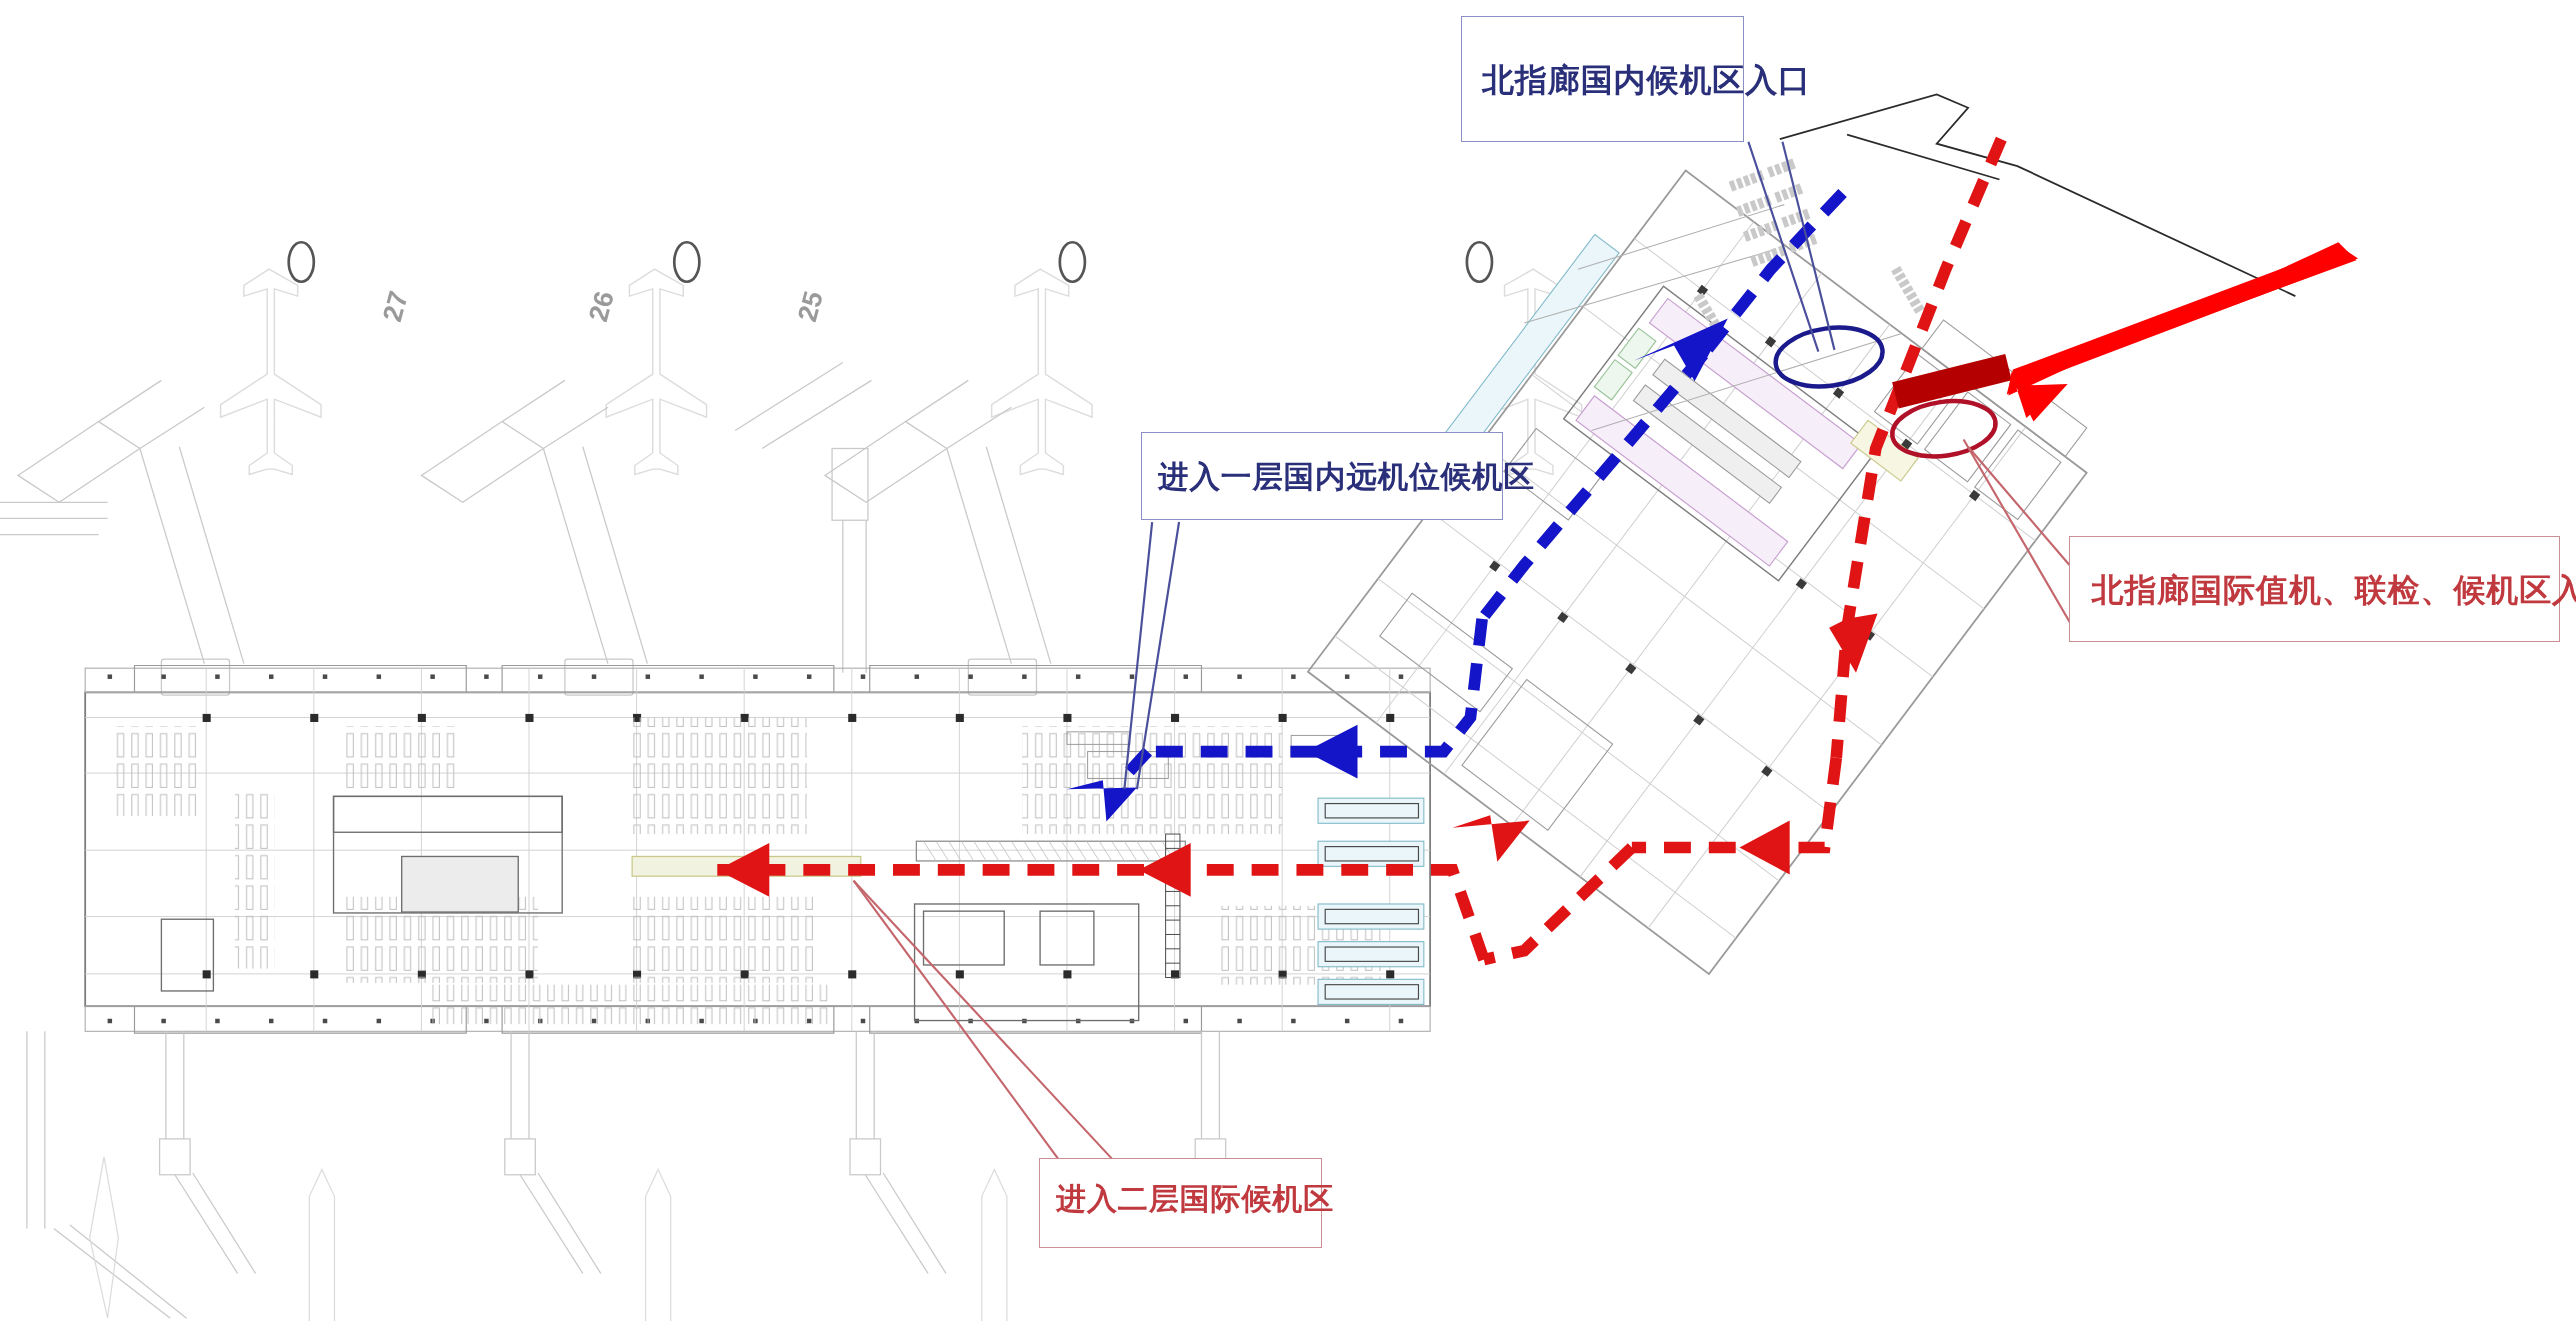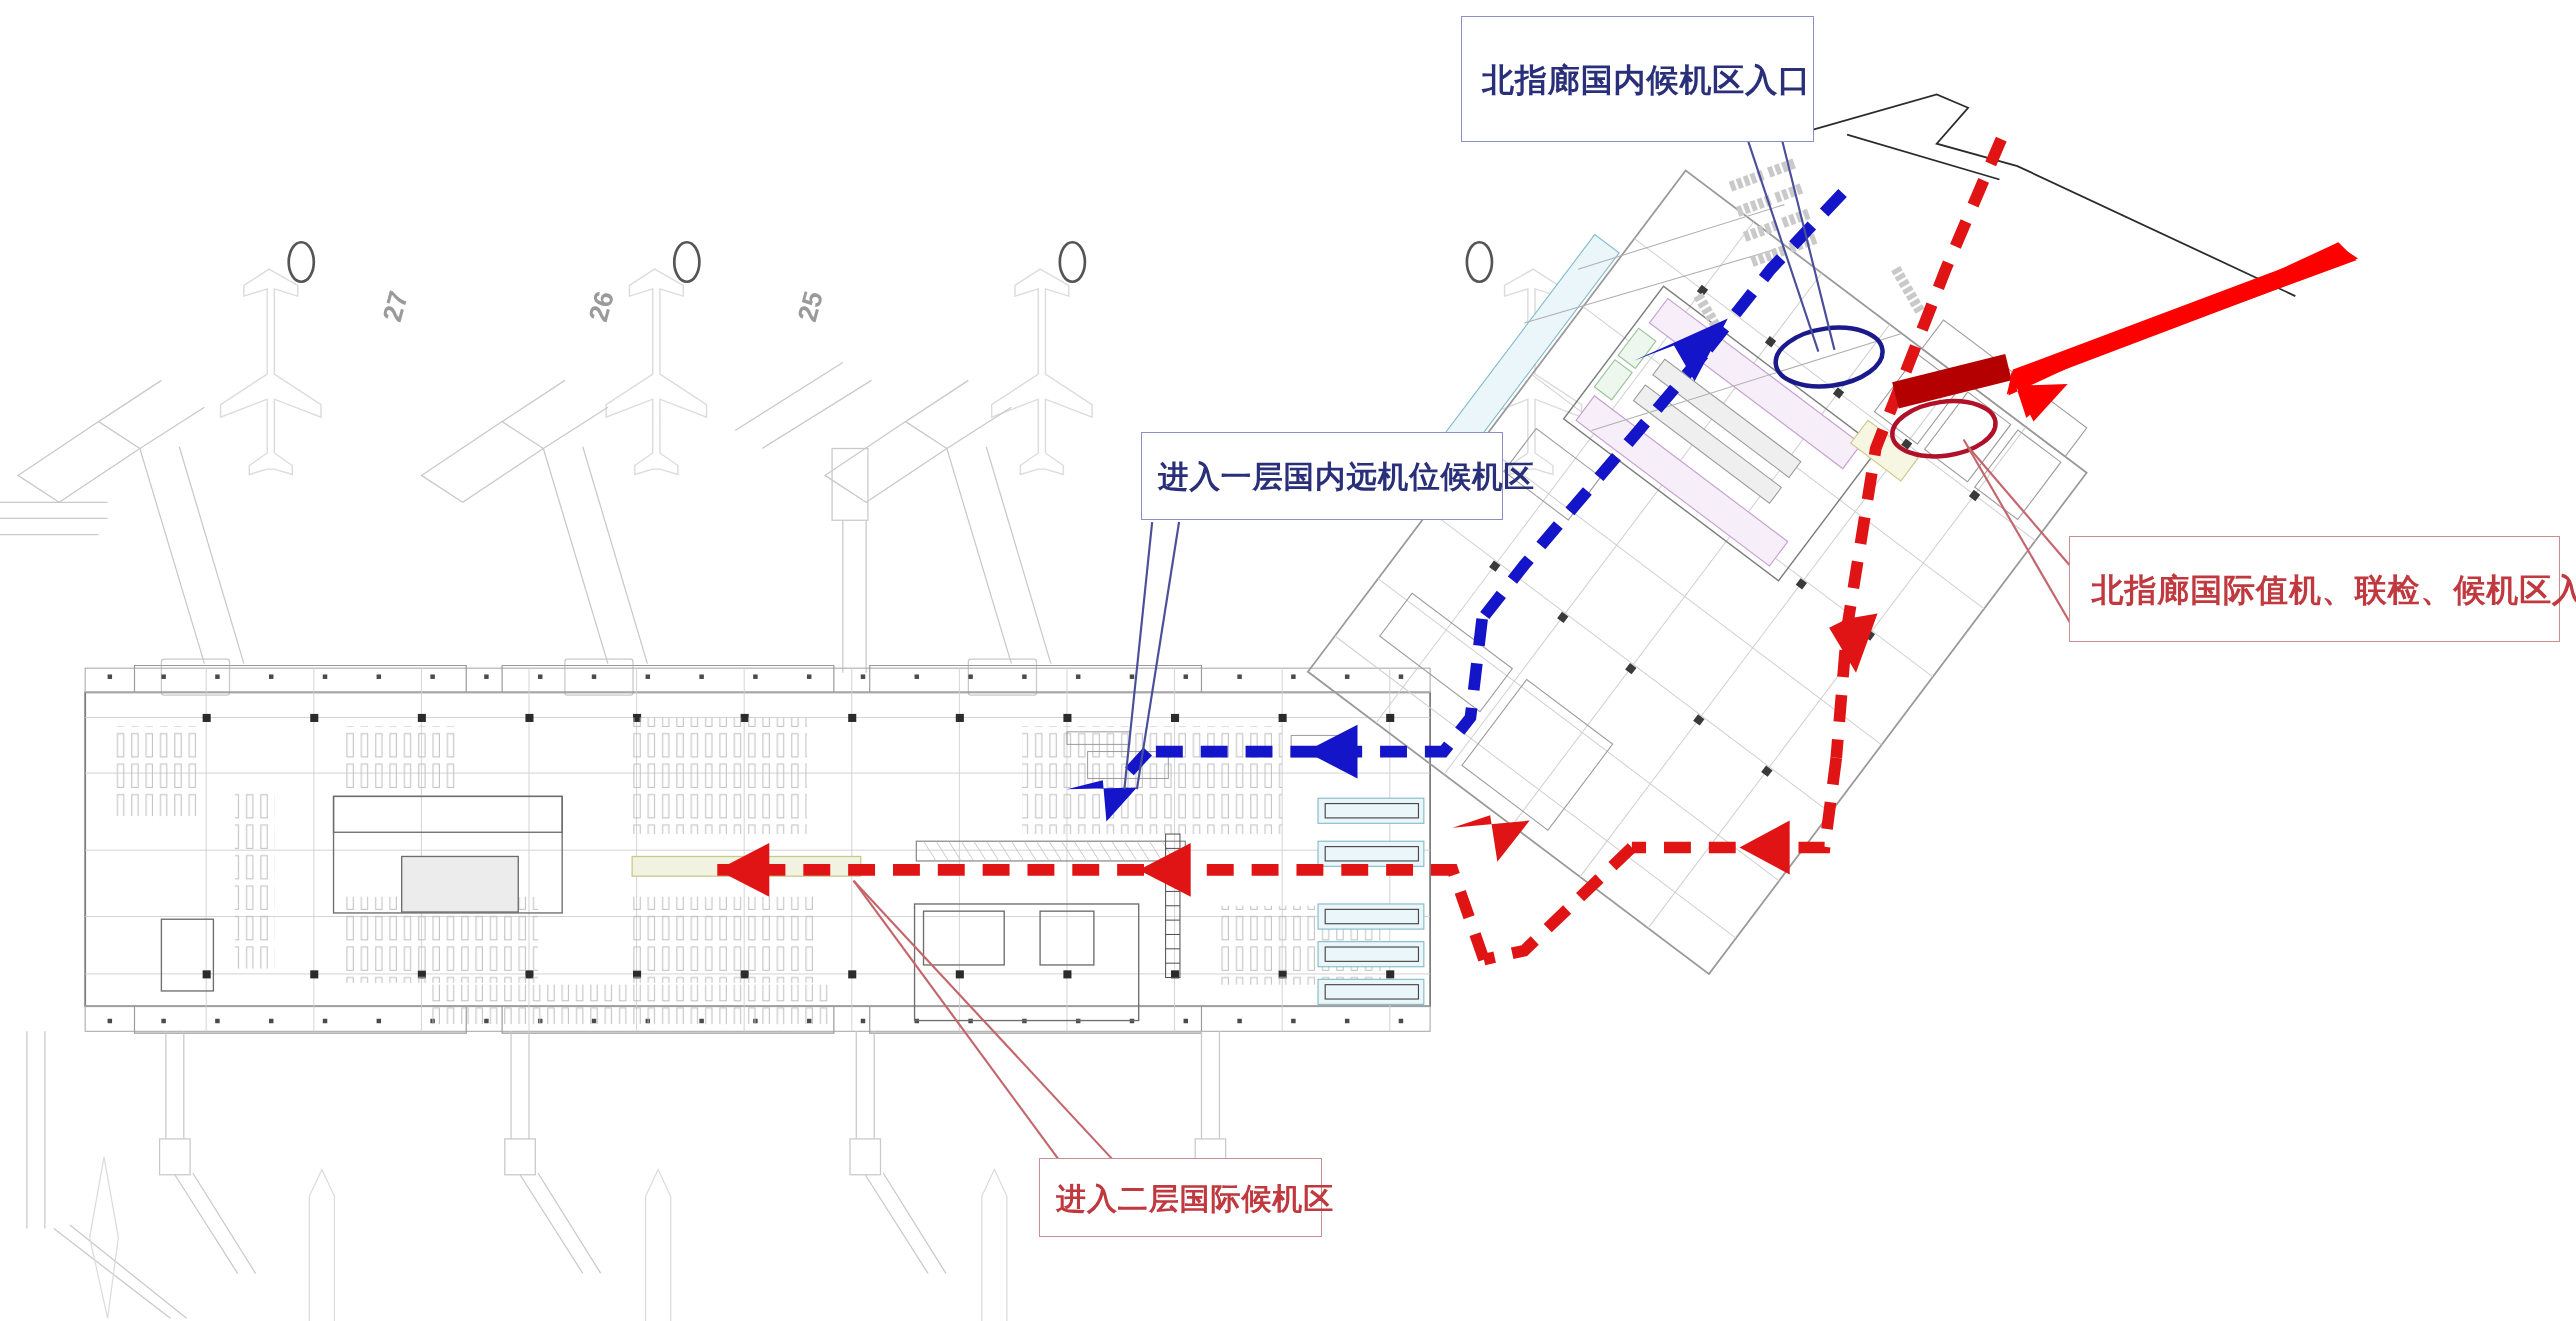--- a/index.html
+++ b/index.html
@@ -13,30 +13,30 @@
   .callout .txt{
     display:block;white-space:nowrap;
     font-family:"Liberation Serif","DejaVu Serif",serif;
     font-weight:700;letter-spacing:0.9px;
   }
   .callout.blue{border:1.8px solid #8a90c4;}
   .callout.blue .txt{color:#2a2f7a;}
   .callout.red{border:1.8px solid #c98f93;}
   .callout.red .txt{color:#c0393f;}
 
-  #box-domestic{left:1461px;top:16px;width:353px;height:126px;}
+  #box-domestic{left:1461px;top:16px;width:283px;height:126px;}
   #box-domestic .txt{font-size:32px;line-height:126px;padding-left:20px;}
 
   #box-intl{left:2069px;top:536px;width:491px;height:106px;}
   #box-intl .txt{font-size:32px;line-height:106px;padding-left:21.5px;}
 
   #box-l1{left:1141px;top:432px;width:362px;height:88px;text-align:center;}
   #box-l1 .txt{font-size:30.5px;line-height:88px;padding-left:16px;}
 
-  #box-l2{left:1039px;top:1158px;width:283px;height:79px;}
+  #box-l2{left:1039px;top:1158px;width:283px;height:90px;}
   #box-l2 .txt{font-size:30px;line-height:79px;padding-left:16px;}
 
   .gatelabel{
     position:absolute;color:#9a9a9a;font-size:27px;font-weight:700;
     font-family:"Liberation Sans","DejaVu Sans",sans-serif;
     transform:rotate(-75deg);transform-origin:50% 50%;
   }
 </style>
 </head>
 <body>

